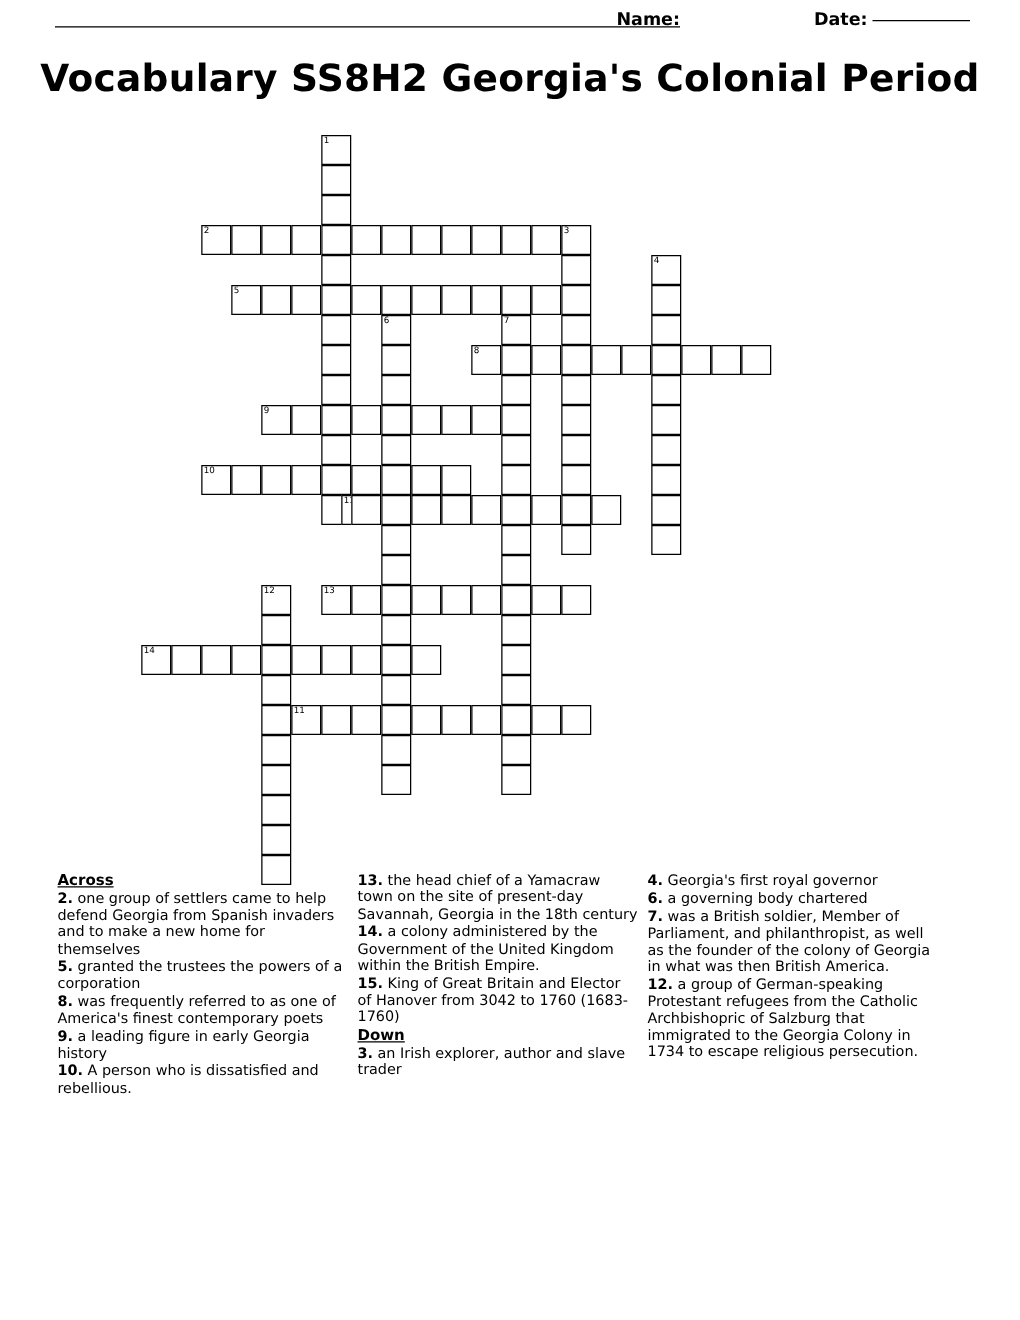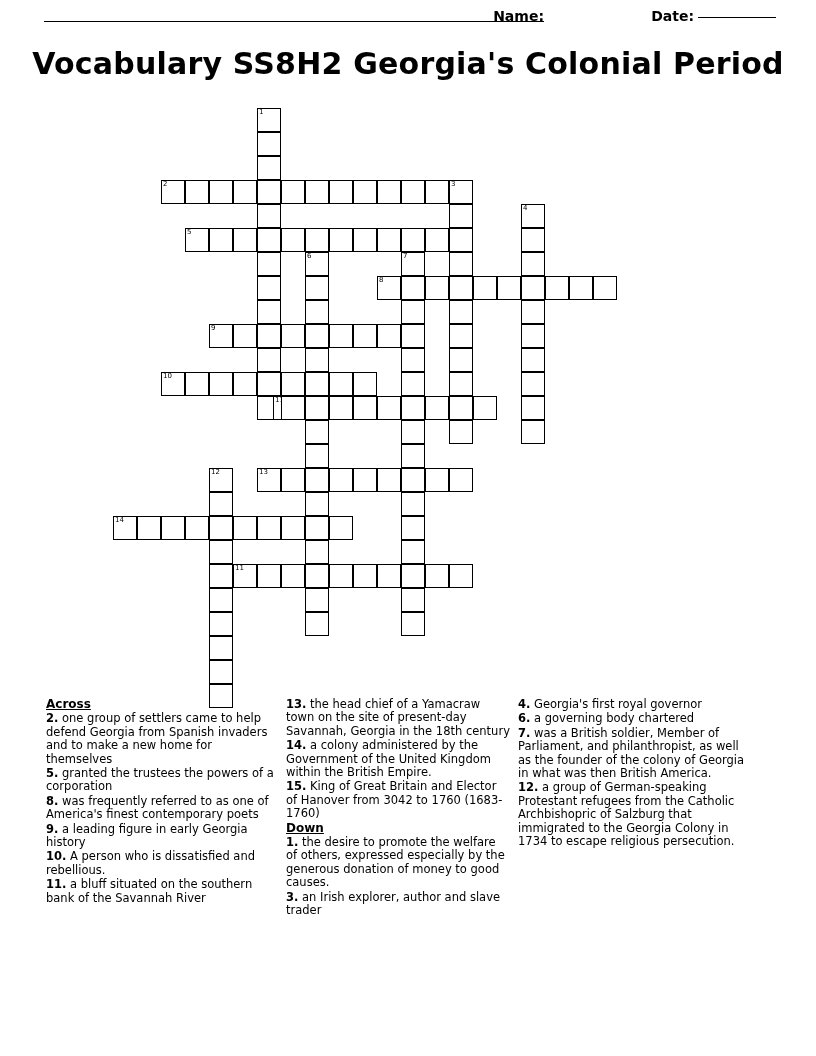--- a/index.html
+++ b/index.html
@@ -330,29 +330,27 @@
   </div>
 
   <div class="clues">
     <div class="clue-col c1">
       <span class="section-head">Across</span>
       <span class="clue"><b>2.</b> <span>one group of settlers came to help defend Georgia from Spanish invaders and to make a new home for themselves</span></span>
       <span class="clue"><b>5.</b> <span>granted the trustees the powers of a corporation</span></span>
       <span class="clue"><b>8.</b> <span>was frequently referred to as one of America's finest contemporary poets</span></span>
       <span class="clue"><b>9.</b> <span>a leading figure in early Georgia history</span></span>
       <span class="clue"><b>10.</b> <span>A person who is dissatisfied and rebellious.</span></span>
-      <span class="clue"><b>11.</b> <span>a bluff situated on the southern bank of the Savannah River</span></span>
     </div>
 
     <div class="clue-col c2">
       <span class="clue"><b>13.</b> <span>the head chief of a Yamacraw town on the site of present-day Savannah, Georgia in the 18th century</span></span>
       <span class="clue"><b>14.</b> <span>a colony administered by the Government of the United Kingdom within the British Empire.</span></span>
       <span class="clue"><b>15.</b> <span>King of Great Britain and Elector of Hanover from 3042 to 1760 (1683-1760)</span></span>
       <span class="section-head">Down</span>
-      <span class="clue"><b>1.</b> <span>the desire to promote the welfare of others, expressed especially by the generous donation of money to good causes.</span></span>
       <span class="clue"><b>3.</b> <span>an Irish explorer, author and slave trader</span></span>
     </div>
 
     <div class="clue-col c3">
       <span class="clue"><b>4.</b> <span>Georgia's first royal governor</span></span>
       <span class="clue"><b>6.</b> <span>a governing body chartered</span></span>
       <span class="clue"><b>7.</b> <span>was a British soldier, Member of Parliament, and philanthropist, as well as the founder of the colony of Georgia in what was then British America.</span></span>
       <span class="clue"><b>12.</b> <span>a group of German-speaking Protestant refugees from the Catholic Archbishopric of Salzburg that immigrated to the Georgia Colony in 1734 to escape religious persecution.</span></span>
     </div>
   </div>

